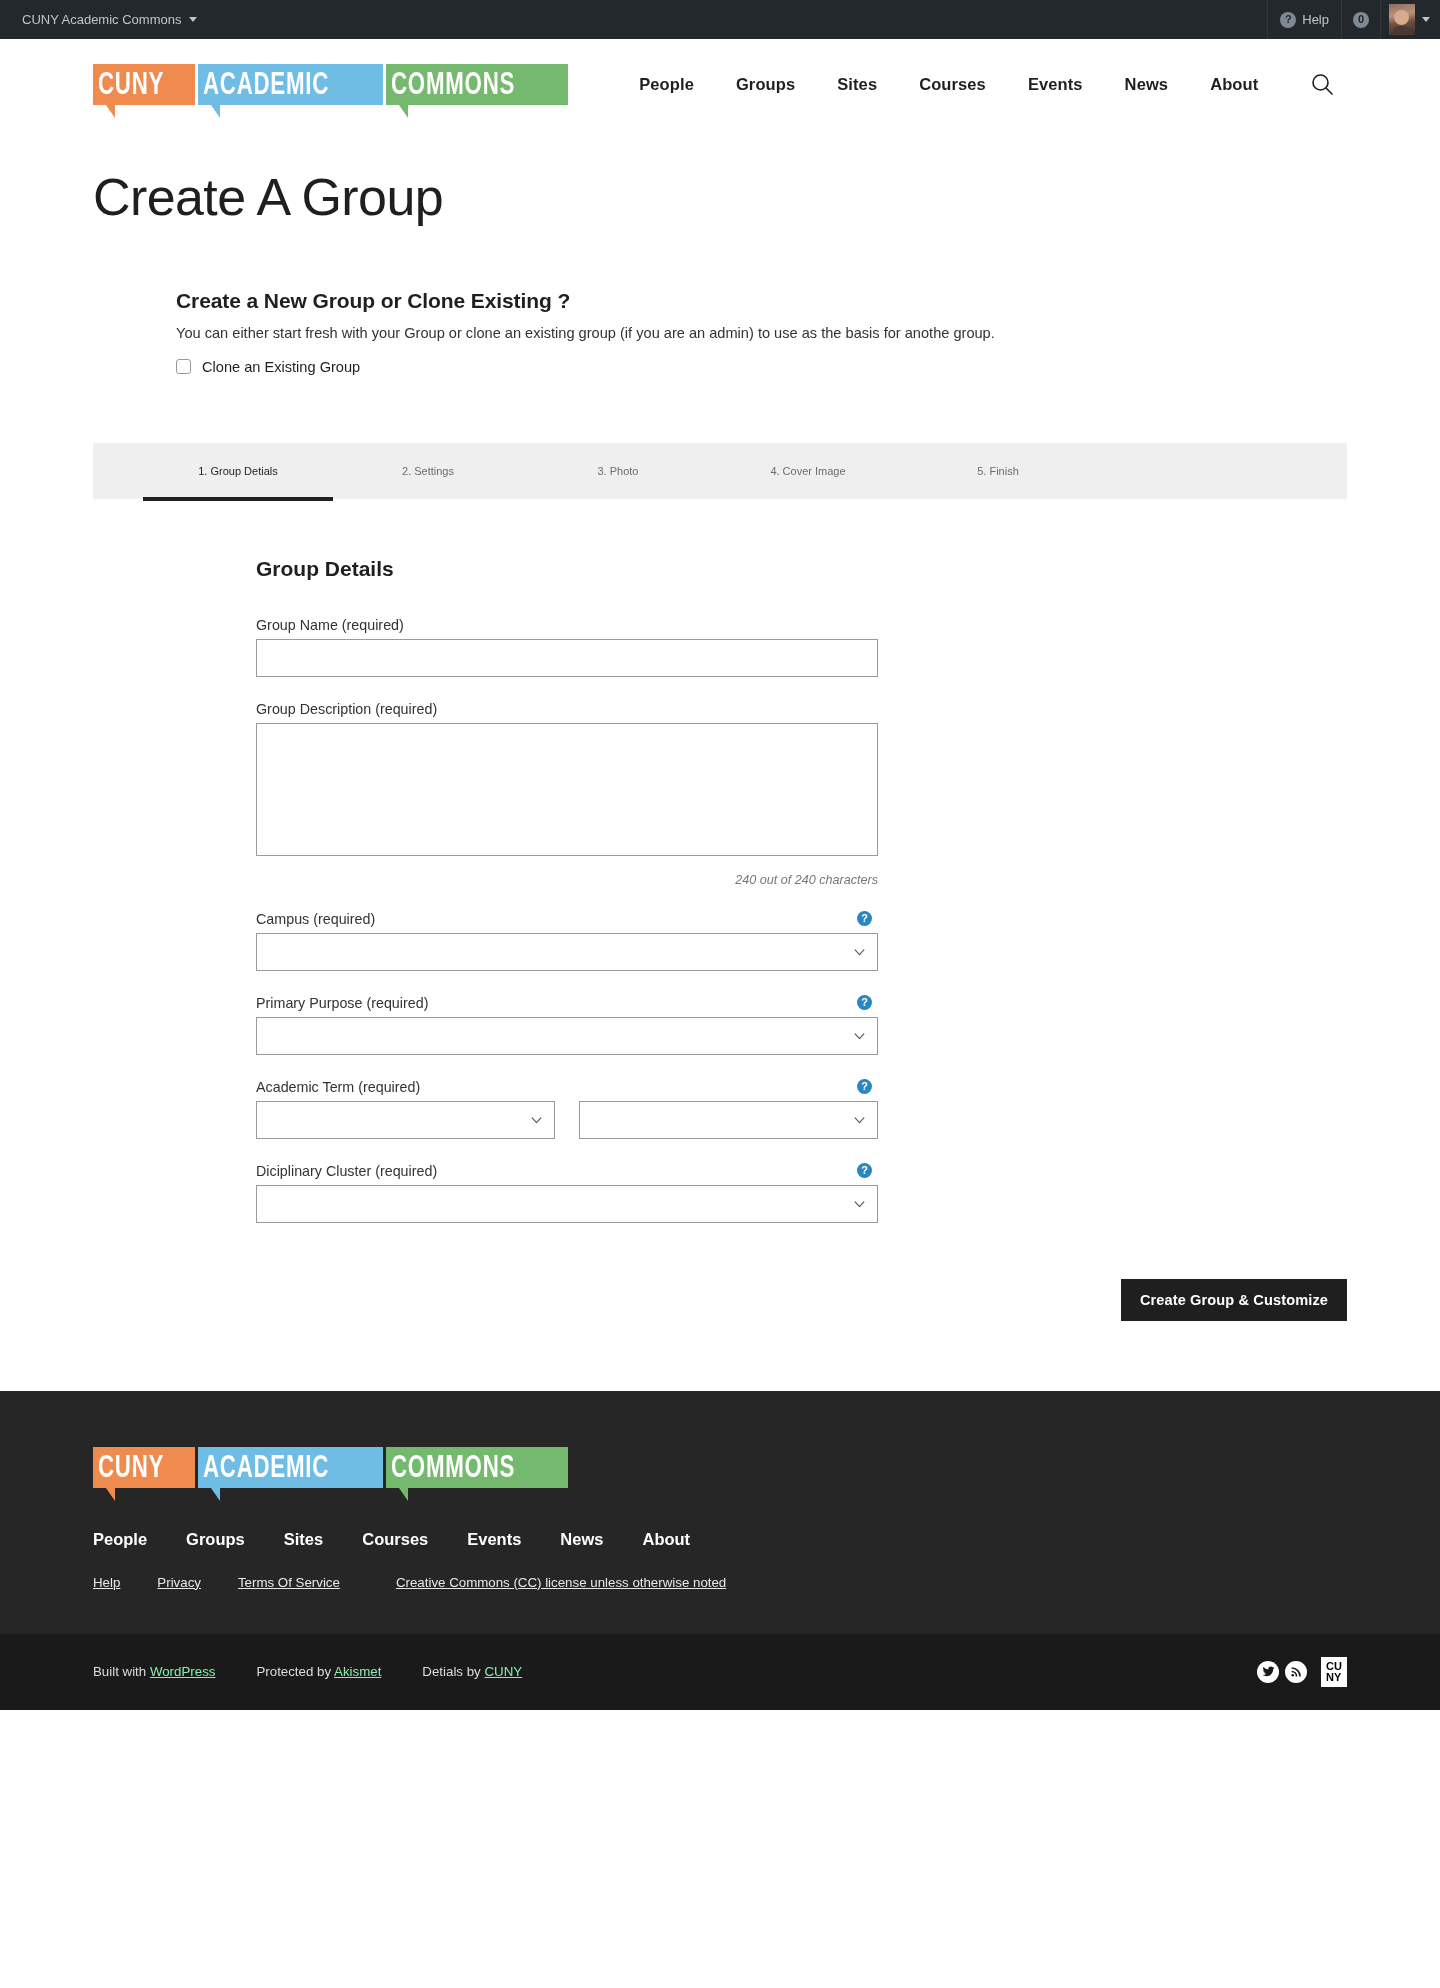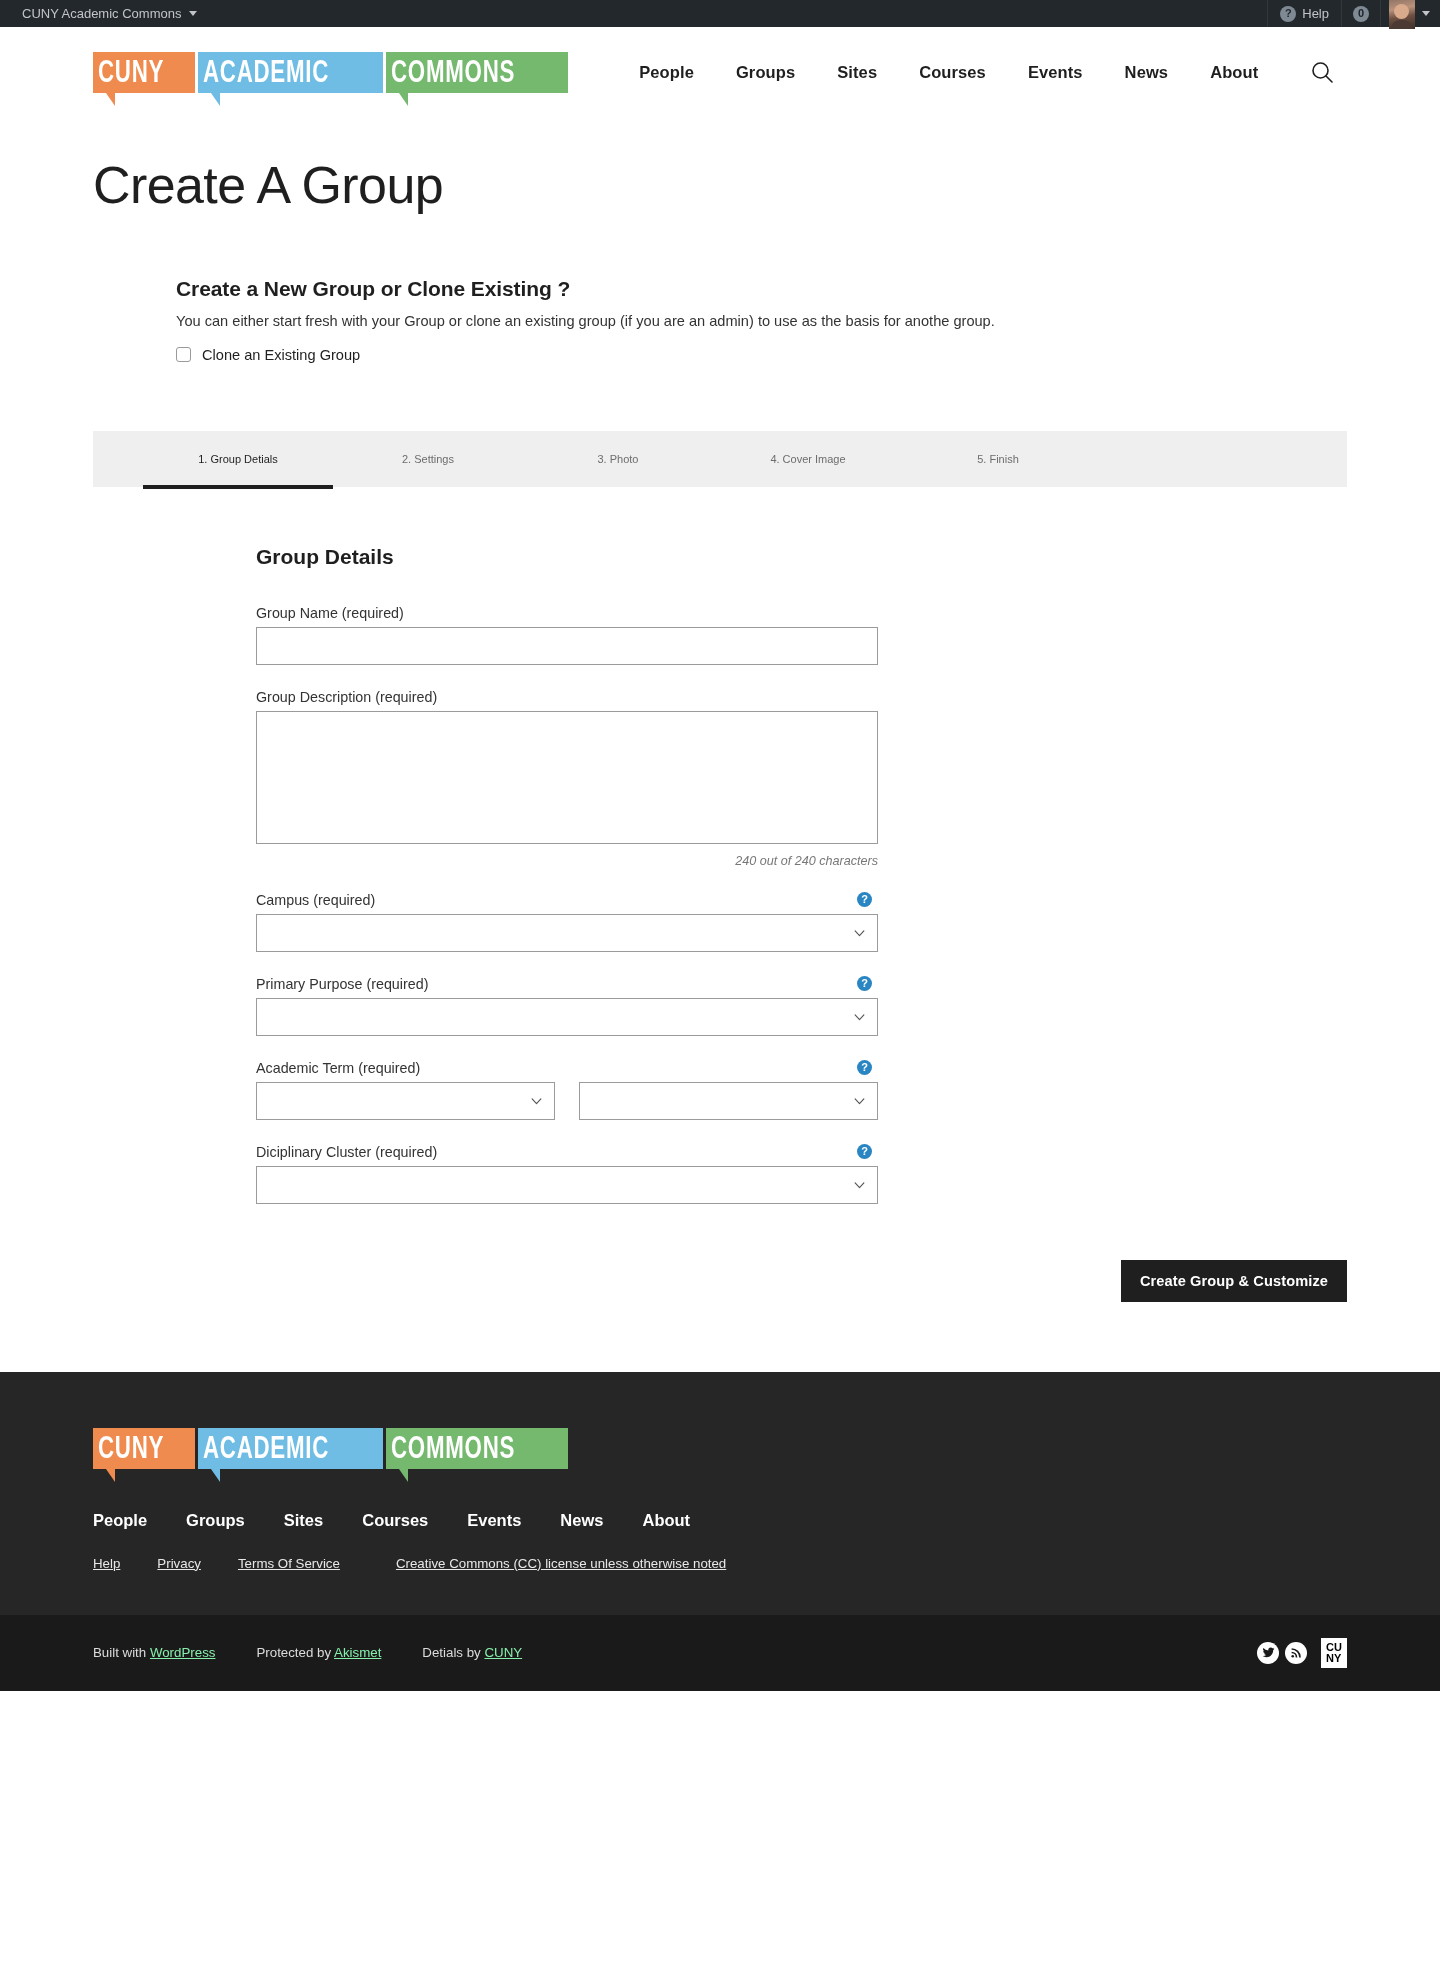--- a/index.html
+++ b/index.html
@@ -6,21 +6,21 @@
   html, body {
     width: 1440px;
     background: #ffffff;
     font-family: "Liberation Sans", sans-serif;
     color: #1f1f1f;
     -webkit-font-smoothing: antialiased;
   }
 
   
   .adminbar {
-    height: 27px;
+    height: 39px;
     background: #23282d;
     color: #c3c4c7;
     display: flex;
     align-items: stretch;
     font-size: 13px;
   }
   .adminbar-left { display: flex; align-items: center; padding-left: 12px; }
   .ab-item {
     display: flex; align-items: center; gap: 6px;
     padding: 0 10px; height: 31px; color: #c3c4c7;
@@ -216,21 +216,21 @@
     border: 1px solid #9b9b9b;
     background: #fff;
     font-family: "Liberation Sans", sans-serif;
     font-size: 14px; padding: 8px 10px;
     resize: none; outline: none;
     display: block;
   }
   .char-count {
     text-align: right; width: 622px;
     font-size: 12.6px; font-style: italic; color: #777;
-    margin-top: 10px;
+    margin-top: 17px;
   }
   .select-wrap { position: relative; width: 622px; }
   .f-select {
     width: 100%; height: 38px;
     border: 1px solid #9b9b9b;
     background: #fff;
     font-family: "Liberation Sans", sans-serif;
     font-size: 14px;
     padding: 0 30px 0 10px;
     appearance: none; -webkit-appearance: none;

